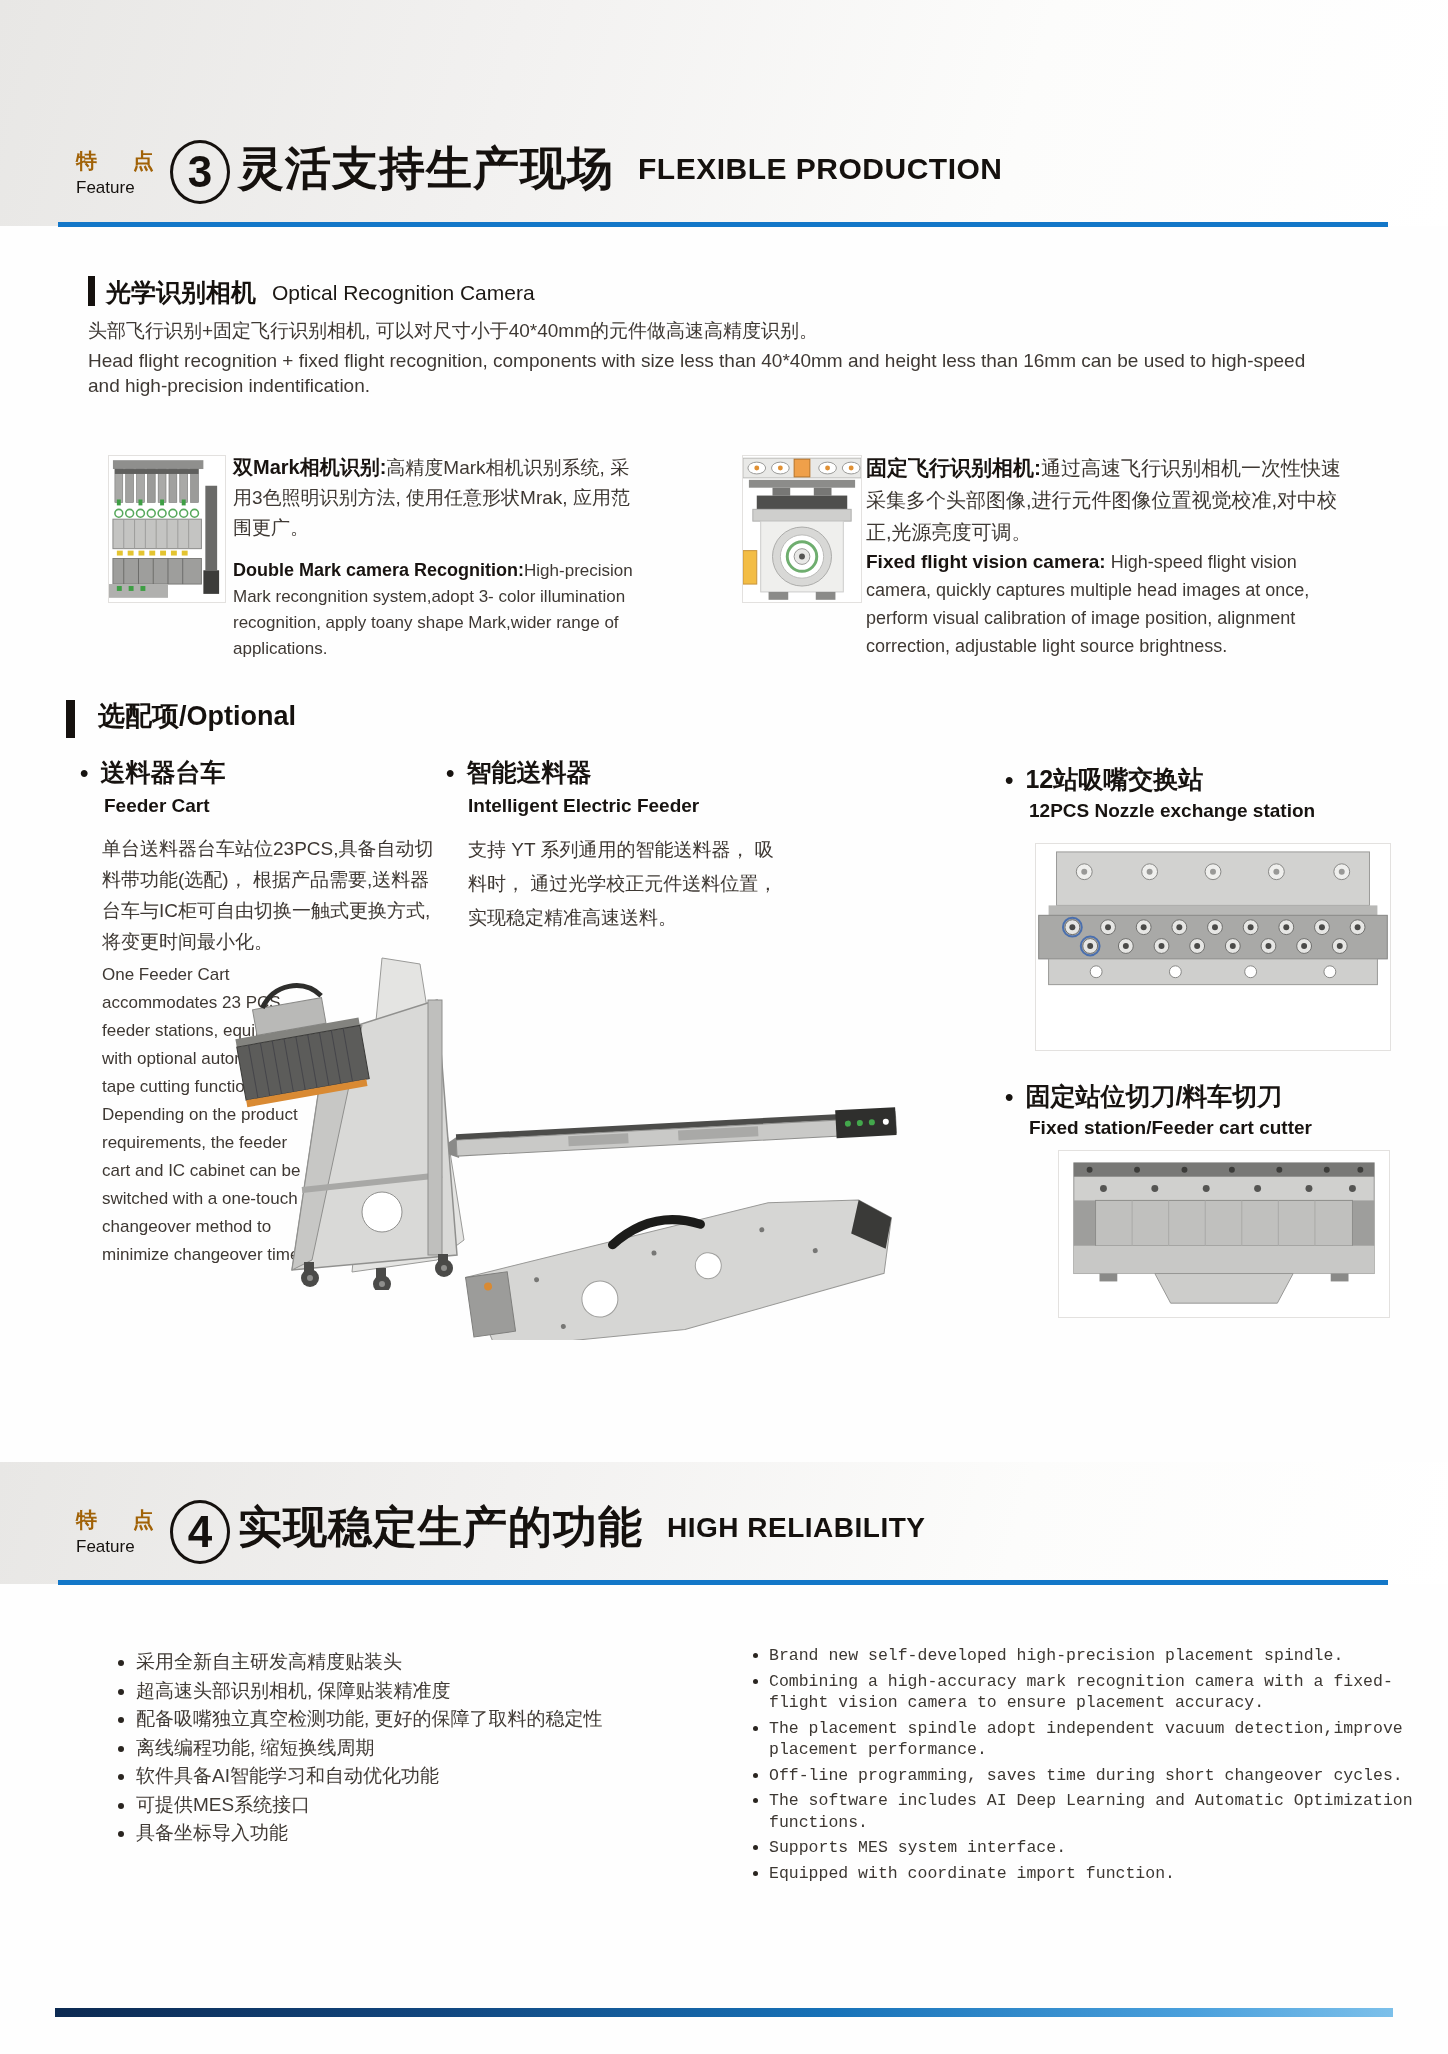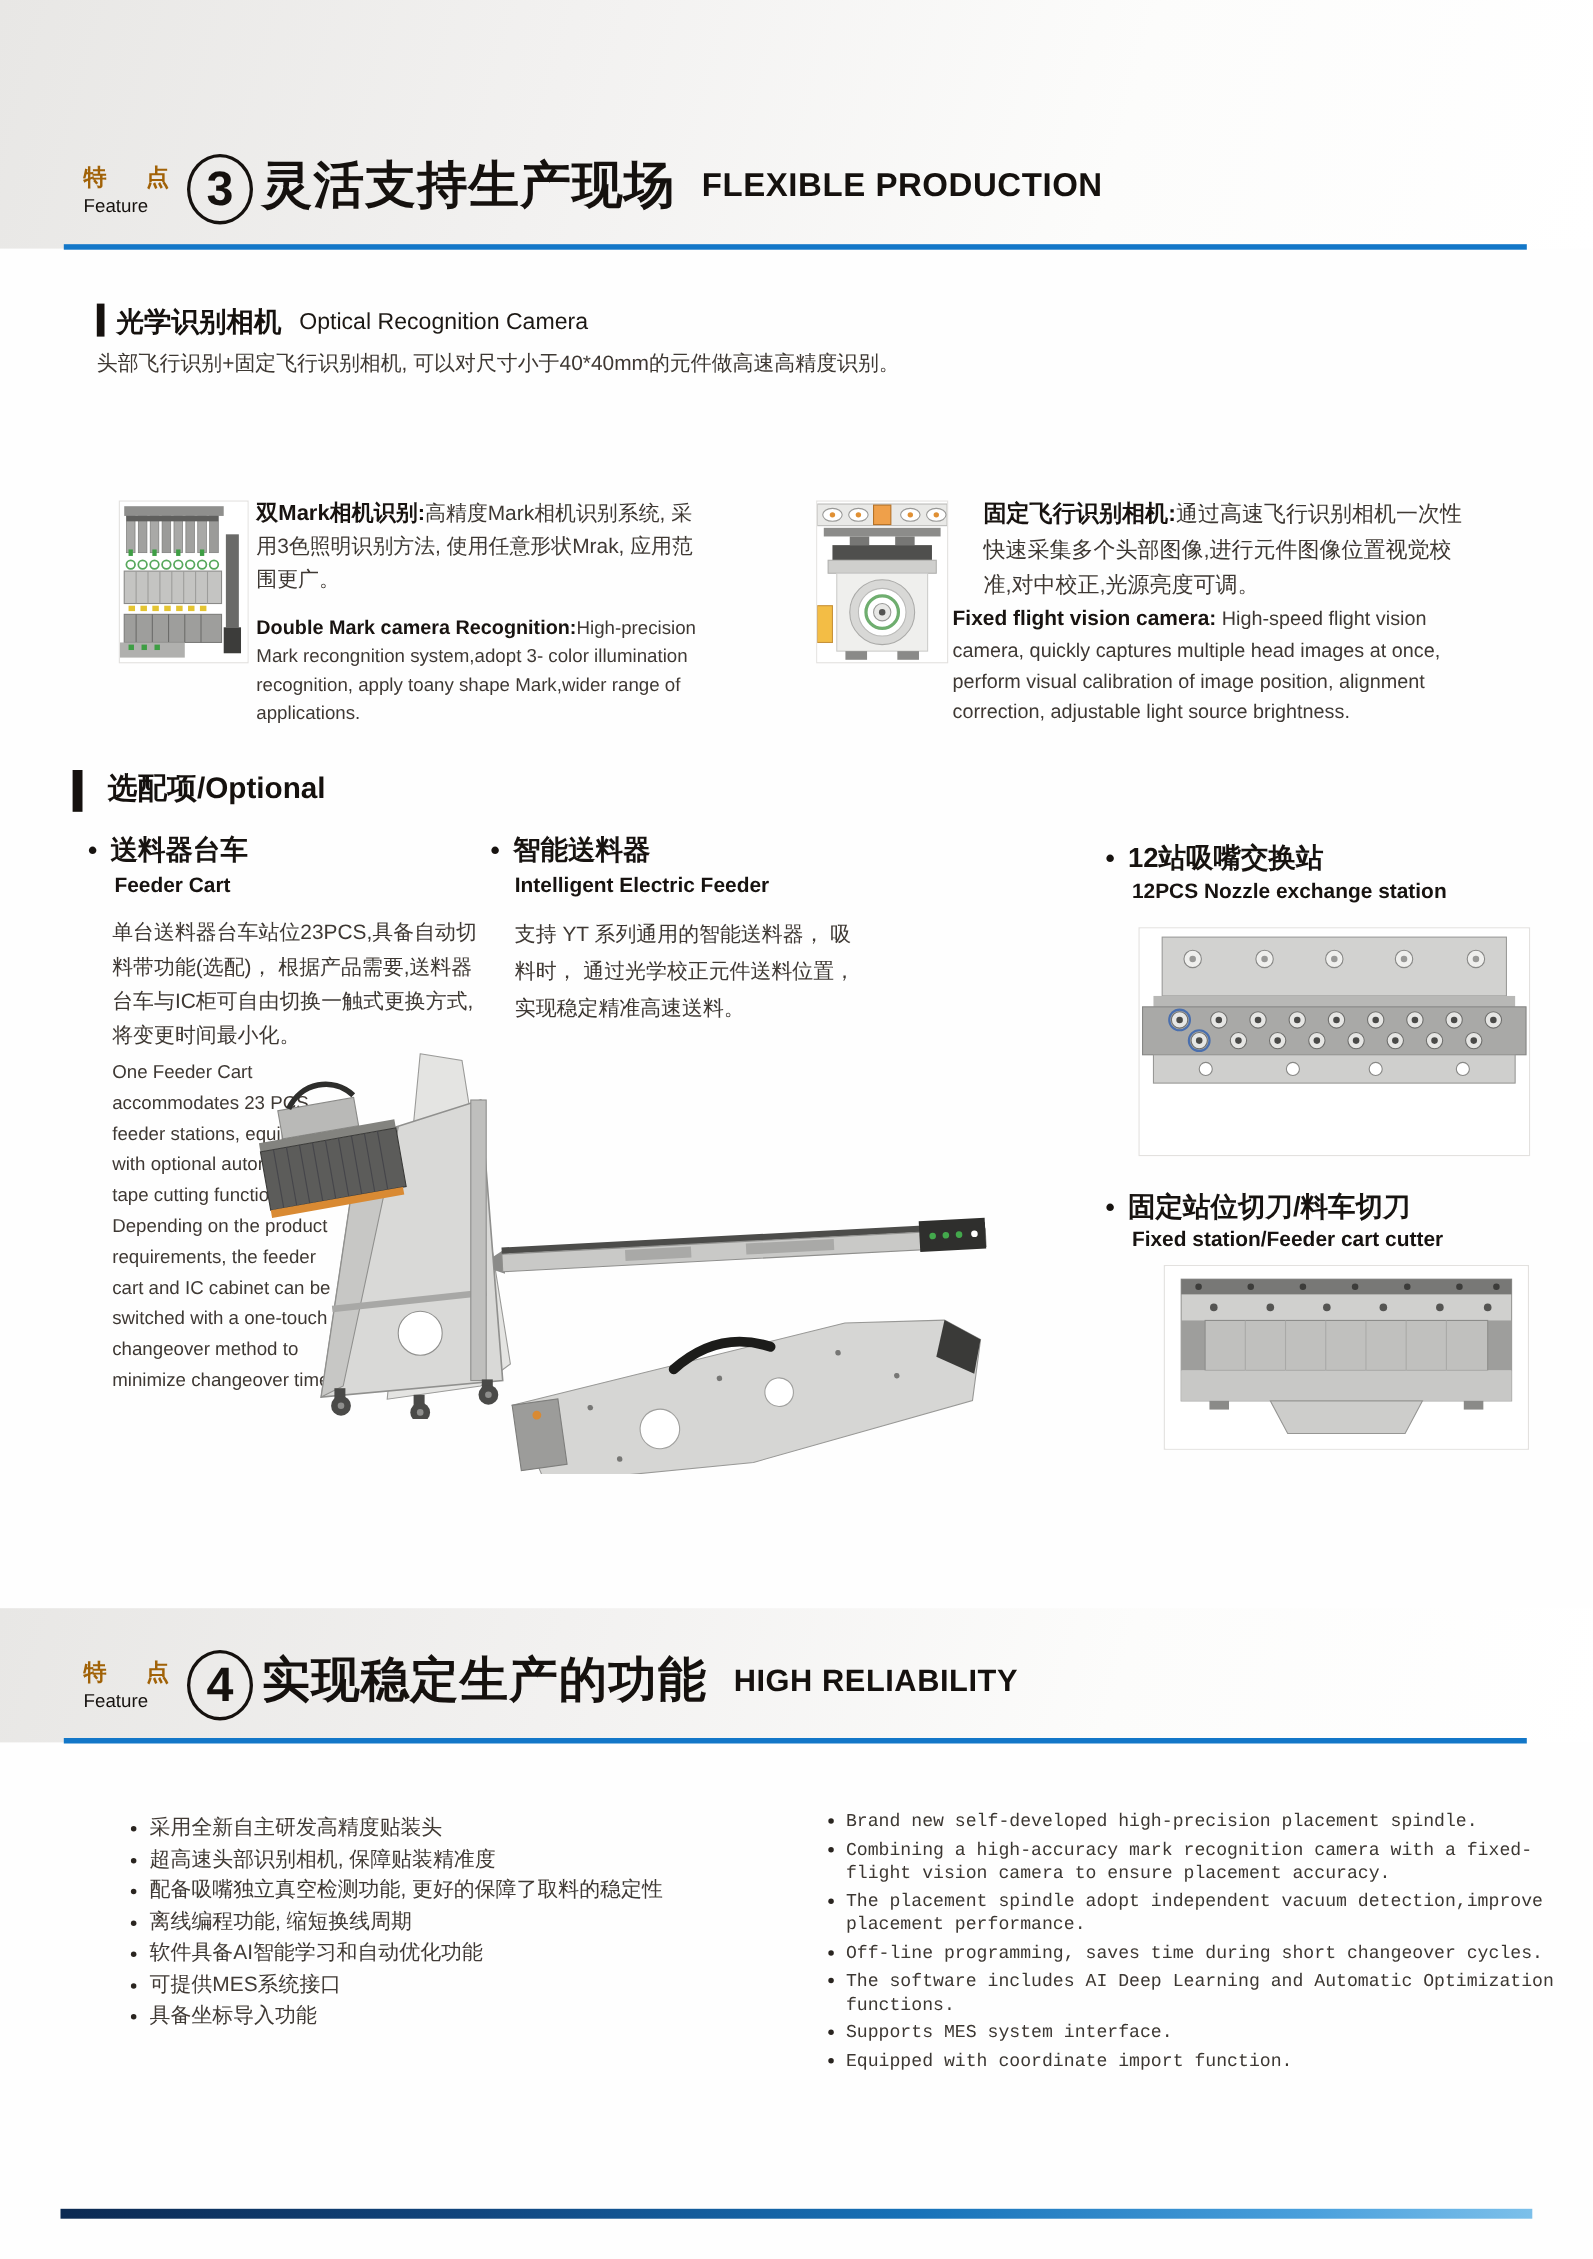--- a/index.html
+++ b/index.html
@@ -64,20 +64,21 @@
   <div class="feat-title" style="left:238px;top:138px;">
     <span class="cn">灵活支持生产现场</span>
     <span class="en">FLEXIBLE PRODUCTION</span>
   </div>
   <div class="blue-rule rule3"></div>
 
   <div class="vbar" style="left:88px;top:276px;width:7px;height:30px;"></div>
   <div class="sec-cn" style="left:106px;top:276px;">光学识别相机</div>
   <div class="sec-en" style="left:272px;top:281px;">Optical Recognition Camera</div>
   <p class="p-cn abs" style="left:88px;top:316px;width:1260px;">头部飞行识别+固定飞行识别相机, 可以对尺寸小于40*40mm的元件做高速高精度识别。</p>
+  <p class="p-en abs" style="left:88px;top:348px;width:1250px;font-size:19px;line-height:25px;">Head flight recognition + fixed flight recognition, components with  size less than 40*40mm and height  less than 16mm can be used to high-speed and high-precision indentification.</p>
 
   <div class="img-box" style="left:108px;top:455px;width:118px;height:148px;" aria-label="double-mark-camera-head-render">
     <svg viewBox="0 0 118 148">
       <rect width="118" height="148" fill="#ffffff"></rect>
       <rect x="4" y="4" width="92" height="9" fill="#8f8f8d"></rect>
       <g stroke="#777775" stroke-width="0.6">
         <rect x="6" y="13" width="8" height="34" fill="#a9a9a7"></rect>
           <rect x="17" y="13" width="8" height="34" fill="#a1a19f"></rect>
         <rect x="28" y="13" width="8" height="34" fill="#a9a9a7"></rect>
           <rect x="39" y="13" width="8" height="34" fill="#9b9b99"></rect>
@@ -174,21 +175,21 @@
       <circle cx="60" cy="102" r="30" fill="#d8d8d6" stroke="#aaaaa8"></circle>
       <circle cx="60" cy="102" r="22" fill="#ffffff" stroke="#bbbbb9"></circle>
       <circle cx="60" cy="102" r="15" fill="#ffffff" stroke="#6fae6f" stroke-width="3"></circle>
       <circle cx="60" cy="102" r="8" fill="#e8e8e6" stroke="#999997"></circle>
       <circle cx="60" cy="102" r="3" fill="#555553"></circle>
       <rect x="26" y="138" width="20" height="8" fill="#8a8a88"></rect>
         <rect x="74" y="138" width="20" height="8" fill="#8a8a88"></rect>
     </svg>
   </div>
   <div class="abs" style="left:866px;top:452px;width:478px;">
-    <p class="p-cn" style="font-size:20px;line-height:32px;margin-left:28px;"><b class="lead" style="font-size:21px;">固定飞行识别相机:</b><span>通过高速飞行识别相机一次性快速采集多个头部图像,进行元件图像位置视觉校准,对中校正,光源亮度可调。</span></p>
+    <p class="p-cn" style="font-size:20px;line-height:32px;"><b class="lead" style="font-size:21px;">固定飞行识别相机:</b><span>通过高速飞行识别相机一次性快速采集多个头部图像,进行元件图像位置视觉校准,对中校正,光源亮度可调。</span></p>
     <p class="p-en" style="font-size:18px;line-height:28px;"><b class="lead" style="font-size:19px;">Fixed flight vision camera:</b><span> High-speed flight vision camera, quickly captures multiple head images at once, perform visual calibration of image position, alignment correction, adjustable light source brightness.</span></p>
   </div>
 
   <div class="vbar" style="left:66px;top:700px;width:9px;height:38px;"></div>
   <div class="abs" style="left:98px;top:698px;font-size:27px;font-weight:900;color:#15110e;">选配项/Optional</div>
 
   <div class="opt-head-cn" style="left:80px;top:756px;">送料器台车</div>
   <div class="opt-head-en" style="left:104px;top:795px;">Feeder Cart</div>
   <p class="p-cn abs" style="left:102px;top:833px;width:342px;line-height:31px;">单台送料器台车站位23PCS,具备自动切料带功能(选配)， 根据产品需要,送料器台车与IC柜可自由切换一触式更换方式,将变更时间最小化。</p>
   <p class="p-en abs" style="left:102px;top:961px;width:206px;line-height:28px;">One Feeder Cart accommodates 23 PCS feeder stations, equipped with optional automatic tape cutting function. Depending on the product requirements, the feeder cart and IC cabinet can be switched with a one-touch changeover method to minimize changeover time.</p>

